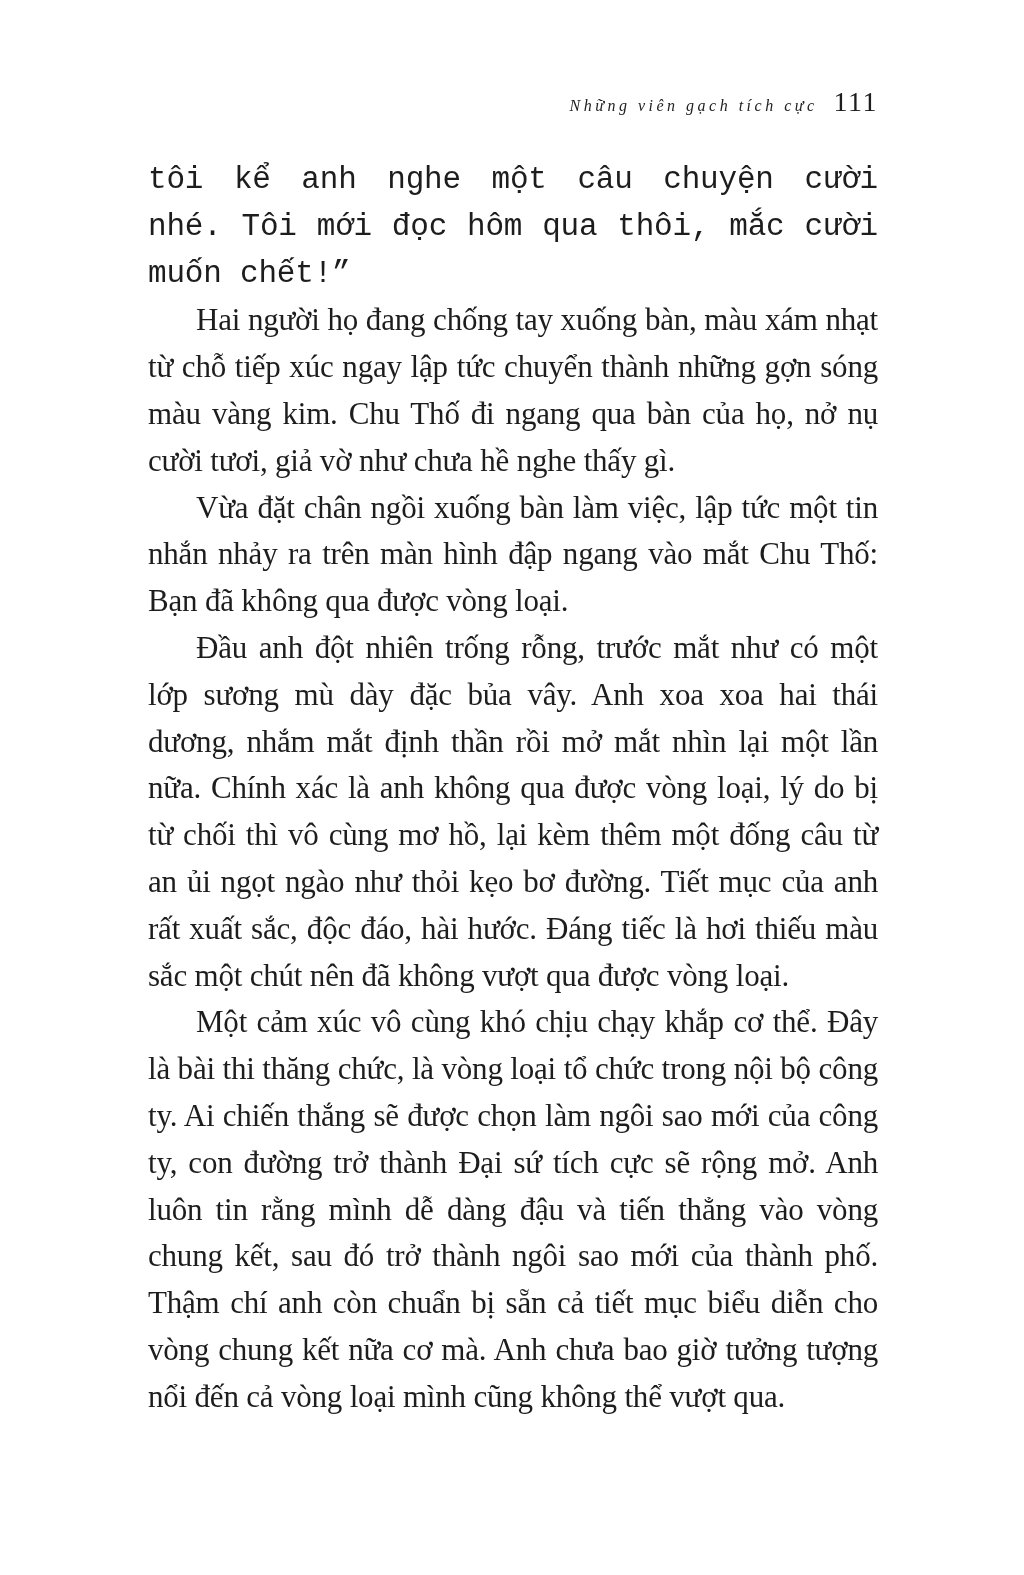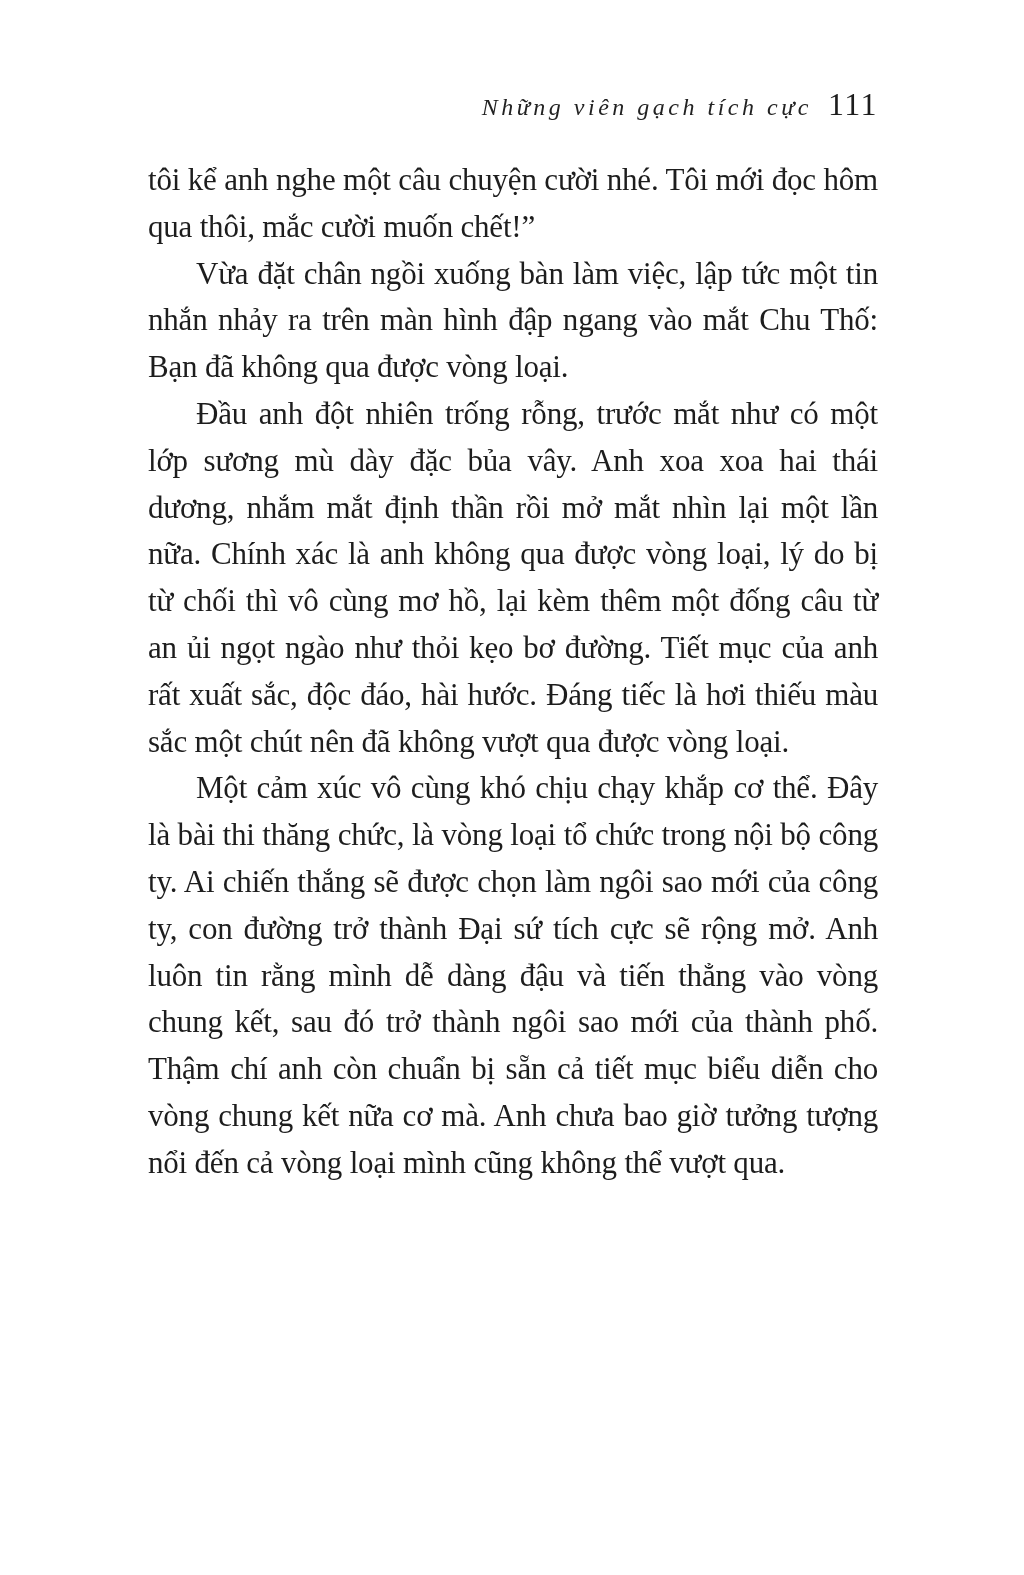--- a/index.html
+++ b/index.html
@@ -19,26 +19,26 @@
   .header {
     position: absolute;
     top: 86px;
     left: 148px;
     width: 730px;
     text-align: right;
     white-space: nowrap;
   }
   .running-title {
     font-style: italic;
-    font-size: 24px;
+    font-size: 16px;
     letter-spacing: 3.5px;
     color: #222222;
   }
   .page-number {
-    font-size: 32px;
+    font-size: 28px;
     margin-left: 16px;
     letter-spacing: 1.5px;
     color: #1d1d1d;
   }
   .content {
     position: absolute;
     top: 157px;
     left: 148px;
     width: 730px;
     font-size: 31px;
@@ -46,37 +46,39 @@
     text-align: justify;
     letter-spacing: -0.2px;
   }
   .para {
     margin: 0;
     padding: 0;
     text-indent: 48px;
   }
   .para.no-indent {
     text-indent: 0;
+    font-family: Liberation Mono, monospace;
   }
   .it {
   }
 </style>
 </head>
 <body>
 
 <div class="page">
 
   <div class="header">
     <span class="running-title">Những viên gạch tích cực</span><span class="page-number">111</span>
   </div>
 
   <div class="content">
 
     <p class="para no-indent"><span>tôi kể anh nghe một câu chuyện cười nhé. Tôi mới đọc hôm qua thôi, mắc cười muốn chết!”</span></p>
 
+    <p class="para"><span>Hai người họ đang chống tay xuống bàn, màu xám nhạt từ chỗ tiếp xúc ngay lập tức chuyển thành những gợn sóng màu vàng kim. Chu Thố đi ngang qua bàn của họ, nở nụ cười tươi, giả vờ như chưa hề nghe thấy gì.</span></p>
 
     <p class="para"><span>Vừa đặt chân ngồi xuống bàn làm việc, lập tức một tin nhắn nhảy ra trên màn hình đập ngang vào mắt Chu Thố: </span><span class="it">Bạn đã không qua được vòng loại.</span></p>
 
     <p class="para"><span>Đầu anh đột nhiên trống rỗng, trước mắt như có một lớp sương mù dày đặc bủa vây. Anh xoa xoa hai thái dương, nhắm mắt định thần rồi mở mắt nhìn lại một lần nữa. Chính xác là anh không qua được vòng loại, lý do bị từ chối thì vô cùng mơ hồ, lại kèm thêm một đống câu từ an ủi ngọt ngào như thỏi kẹo bơ đường. </span><span class="it">Tiết mục của anh rất xuất sắc, độc đáo, hài hước. Đáng tiếc là hơi thiếu màu sắc một chút nên đã không vượt qua được vòng loại.</span></p>
 
     <p class="para"><span>Một cảm xúc vô cùng khó chịu chạy khắp cơ thể. Đây là bài thi thăng chức, là vòng loại tổ chức trong nội bộ công ty. Ai chiến thắng sẽ được chọn làm ngôi sao mới của công ty, con đường trở thành </span><span class="it">Đại sứ tích cực</span><span> sẽ rộng mở. Anh luôn tin rằng mình dễ dàng đậu và tiến thẳng vào vòng chung kết, sau đó trở thành ngôi sao mới của thành phố. Thậm chí anh còn chuẩn bị sẵn cả tiết mục biểu diễn cho vòng chung kết nữa cơ mà. Anh chưa bao giờ tưởng tượng nổi đến cả vòng loại mình cũng không thể vượt qua.</span></p>
 
   </div>
 
 </div>

